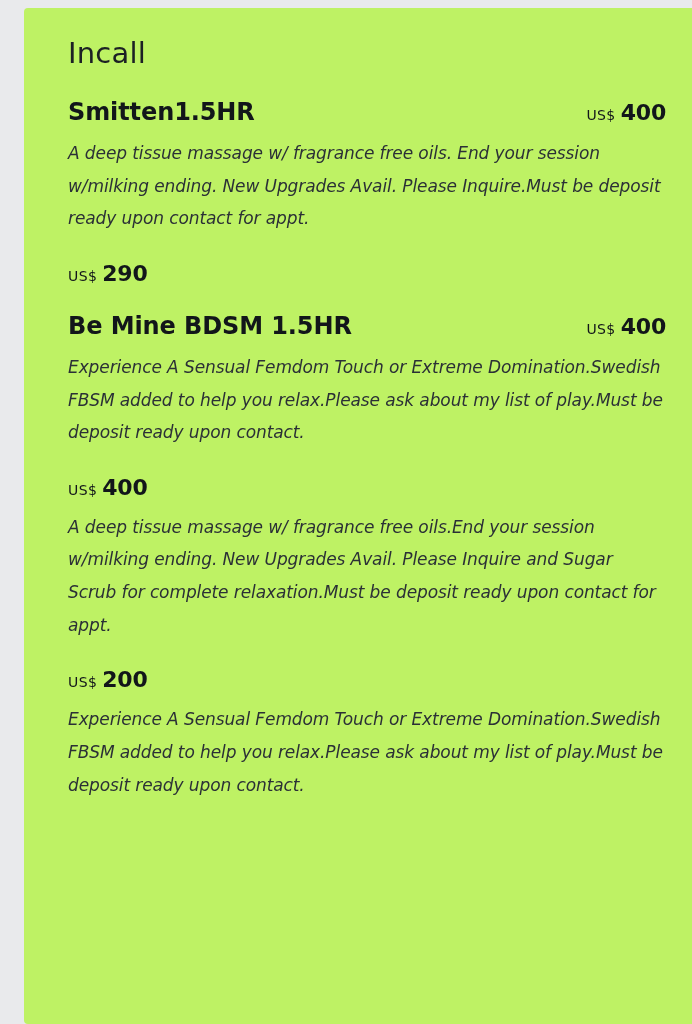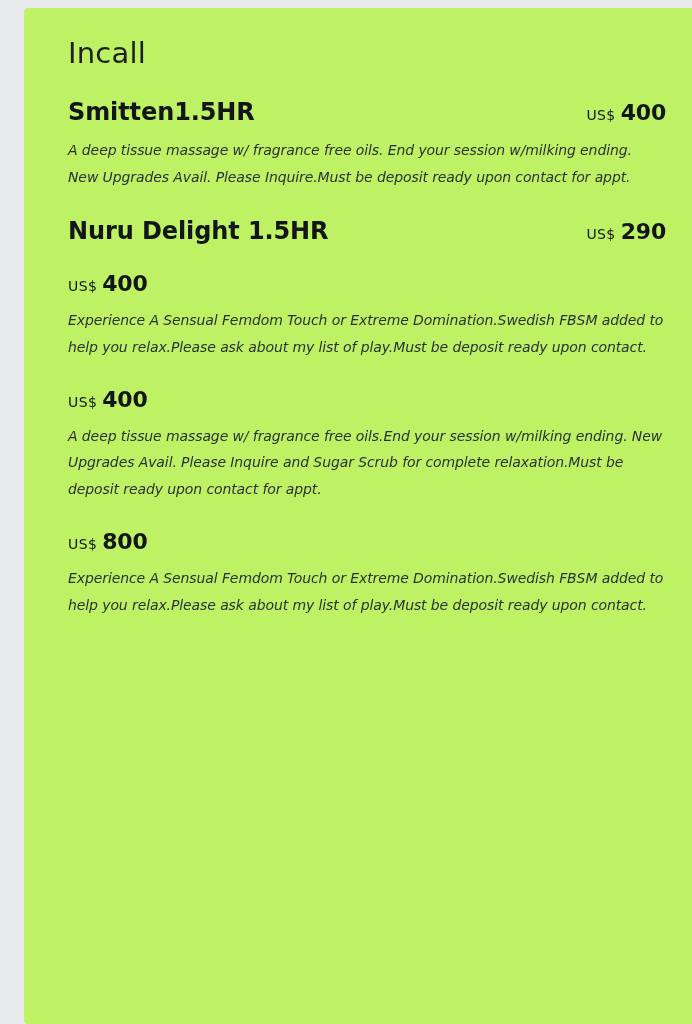--- a/index.html
+++ b/index.html
@@ -59,21 +59,21 @@
     font-weight: 500;
     letter-spacing: 0.4px;
     margin-right: 5px;
   }
   .amount {
     font-size: 22px;
     font-weight: bold;
     letter-spacing: -0.2px;
   }
   .item-desc {
-    font-size: 14px;
+    font-size: 17px;
     font-style: italic;
     color: #2b3036;
     line-height: 1.92;
     letter-spacing: -0.1px;
     font-family: "DejaVu Sans", sans-serif;
     max-width: 600px;
   }
 </style>
 </head>
 <body>
@@ -87,47 +87,47 @@
       <span class="item-name">Smitten1.5HR</span>
       <span class="item-price">
         <span class="currency">US$</span><span class="amount">400</span>
       </span>
     </div>
     <div class="item-desc">A deep tissue massage w/ fragrance free oils. End your session w/milking ending. New Upgrades Avail. Please Inquire.Must be deposit ready upon contact for appt.</div>
   </div>
 
   <div class="item">
     <div class="item-head">
-      <span class="item-name">Nuru Delight 1.5HR</span>
       <span class="item-price">
         <span class="currency">US$</span><span class="amount">290</span>
       </span>
     </div>
   </div>
 
   <div class="item">
     <div class="item-head">
+      <span class="item-name">Be Mine BDSM 1.5HR</span>
       <span class="item-price">
         <span class="currency">US$</span><span class="amount">400</span>
       </span>
     </div>
     <div class="item-desc">Experience A Sensual Femdom Touch or Extreme Domination.Swedish FBSM added to help you relax.Please ask about my list of play.Must be deposit ready upon contact.</div>
   </div>
 
   <div class="item">
     <div class="item-head">
       <span class="item-price">
         <span class="currency">US$</span><span class="amount">400</span>
       </span>
     </div>
     <div class="item-desc">A deep tissue massage w/ fragrance free oils.End your session w/milking ending. New Upgrades Avail. Please Inquire and Sugar Scrub for complete relaxation.Must be deposit ready upon contact for appt.</div>
   </div>
 
   <div class="item">
     <div class="item-head">
       <span class="item-price">
-        <span class="currency">US$</span><span class="amount">800</span>
+        <span class="currency">US$</span><span class="amount">200</span>
       </span>
     </div>
     <div class="item-desc">Experience A Sensual Femdom Touch or Extreme Domination.Swedish FBSM added to help you relax.Please ask about my list of play.Must be deposit ready upon contact.</div>
   </div>
 
 </div>
 
 </body></html>

